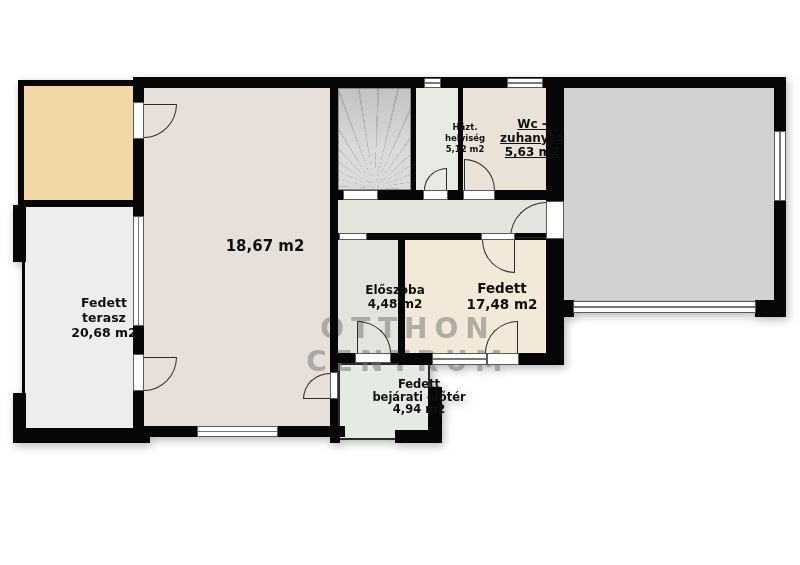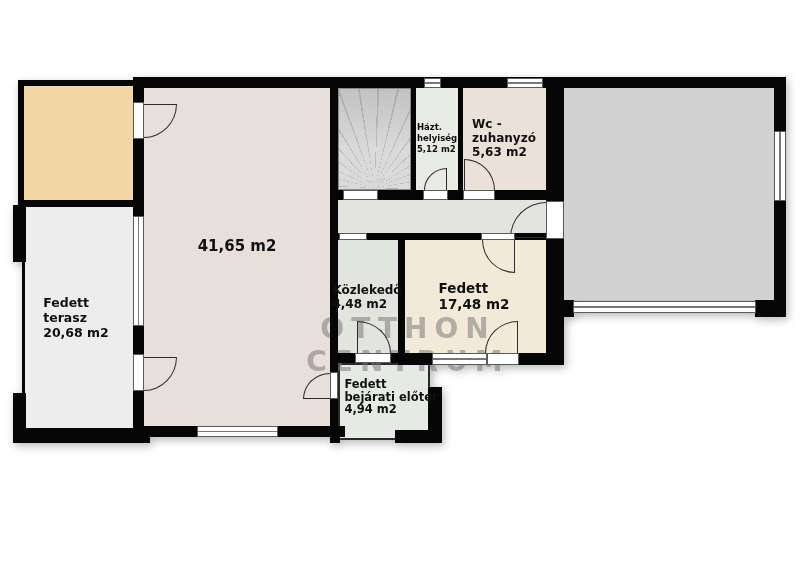--- a/index.html
+++ b/index.html
@@ -18,22 +18,22 @@
   .arc-tl{border-top-left-radius:100%;border-top-width:1.5px;border-left-width:1.5px;}
   .arc-tr{border-top-right-radius:100%;border-top-width:1.5px;border-right-width:1.5px;}
   .arc-bl{border-bottom-left-radius:100%;border-bottom-width:1.5px;border-left-width:1.5px;}
   .leaf-top{border-top-width:1.5px;} .leaf-bottom{border-bottom-width:1.5px;}
   .leaf-left{border-left-width:1.5px;} .leaf-right{border-right-width:1.5px;}
   .stairs-fan{border:1px solid #8a8a8a;box-sizing:border-box;
     background:
       linear-gradient(to bottom,rgba(110,110,110,0.22),rgba(110,110,110,0) 60%),
       repeating-conic-gradient(from 262deg at 50% 99%, #dadada 0deg 10deg, #bdbdbd 10deg 11.2deg);}
   .porch-outline{border:2px solid #2a2a2a;box-sizing:border-box;}
-  .lbl{position:absolute;z-index:20;transform:translateX(-50%);
-       color:#101010;font-weight:bold;white-space:nowrap;}
+  .lbl{position:absolute;z-index:20;transform:translateX(-50%);text-align:center;
+       color:#101010;font-weight:bold;white-space:nowrap;margin-left:28px;}
   .lbl .nm{display:block;white-space:pre-line;}
   .lbl .ar{display:block;}
   .lh{line-height:1.45;}
   .wm{position:absolute;z-index:5;transform:translateX(-50%);text-align:center;font-weight:bold;}
   .wm-logo{font-size:132px;letter-spacing:-4px;color:rgba(82,82,82,0.58);line-height:1;}
   .wm-line{font-size:28px;letter-spacing:7px;color:rgba(122,122,122,0.55);line-height:1;}
 </style>
 </head>
 <body>
 
@@ -104,39 +104,39 @@
   <div class="arc arc-br leaf-top" style="left:144px;top:357px;width:33px;height:34px;"></div>
   <div class="arc arc-tl leaf-bottom" style="left:303px;top:373px;width:27px;height:26px;"></div>
   <div class="arc arc-tr leaf-left" style="left:357px;top:321px;width:34px;height:32px;"></div>
   <div class="arc arc-tl leaf-right" style="left:424px;top:168px;width:23px;height:22px;"></div>
   <div class="arc arc-tr leaf-left" style="left:464px;top:159px;width:31px;height:31px;"></div>
   <div class="arc arc-tl leaf-bottom" style="left:510px;top:202px;width:36px;height:36px;"></div>
   <div class="arc arc-bl leaf-right" style="left:482px;top:240px;width:33px;height:33px;"></div>
   <div class="arc arc-tl leaf-right" style="left:485px;top:321px;width:33px;height:32px;"></div>
 
   <div class="lbl lh" style="left:237px;top:236px;font-size:15px;">
-    <span class="ar">41,65 m2</span>
+    <span class="ar">18,67 m2</span>
   </div>
   <div class="lbl" style="left:76px;top:295px;font-size:12.5px;line-height:1.2;">
     <span class="nm">Fedett
 terasz</span>
     <span class="ar">20,68 m2</span>
   </div>
   <div class="lbl" style="left:437px;top:122px;font-size:8.5px;line-height:1.3;">
     <span class="nm">Házt.
 helyiség</span>
     <span class="ar">5,12 m2</span>
   </div>
-  <div class="lbl" style="left:504px;top:117px;font-size:12px;line-height:1.18;">
+  <div class="lbl" style="left:504px;top:117px;font-size:12px;line-height:1.18;text-decoration:underline;">
     <span class="nm">Wc -
 zuhanyzó</span>
     <span class="ar">5,63 m2</span>
   </div>
   <div class="lbl" style="left:367px;top:283px;font-size:12px;line-height:1.18;">
-    <span class="nm">Közlekedő</span>
+    <span class="nm">Előszoba</span>
     <span class="ar">4,48 m2</span>
   </div>
   <div class="lbl" style="left:474px;top:281px;font-size:13.5px;line-height:1.15;">
     <span class="nm">Fedett</span>
     <span class="ar">17,48 m2</span>
   </div>
   <div class="lbl" style="left:391px;top:378px;font-size:11.5px;line-height:1.1;">
     <span class="nm">Fedett
 bejárati előtér</span>
     <span class="ar">4,94 m2</span>

